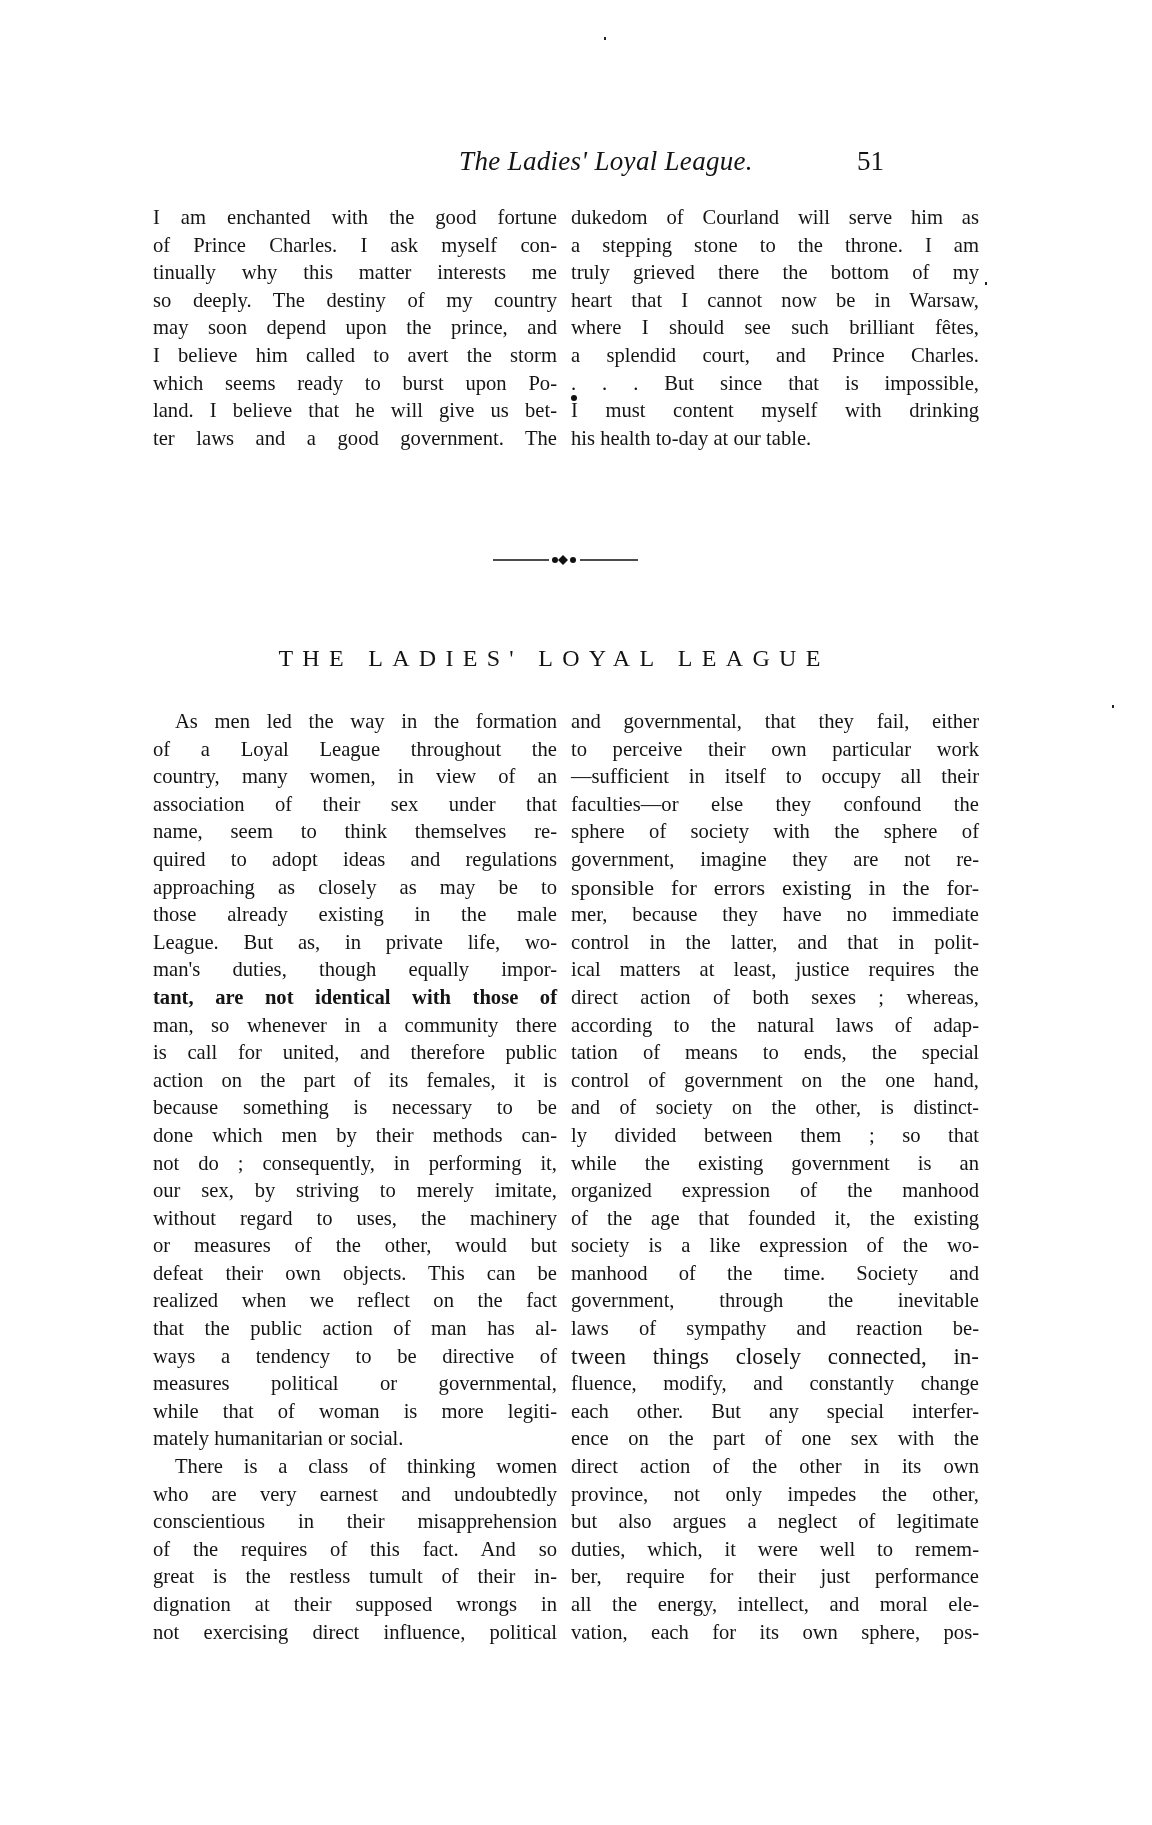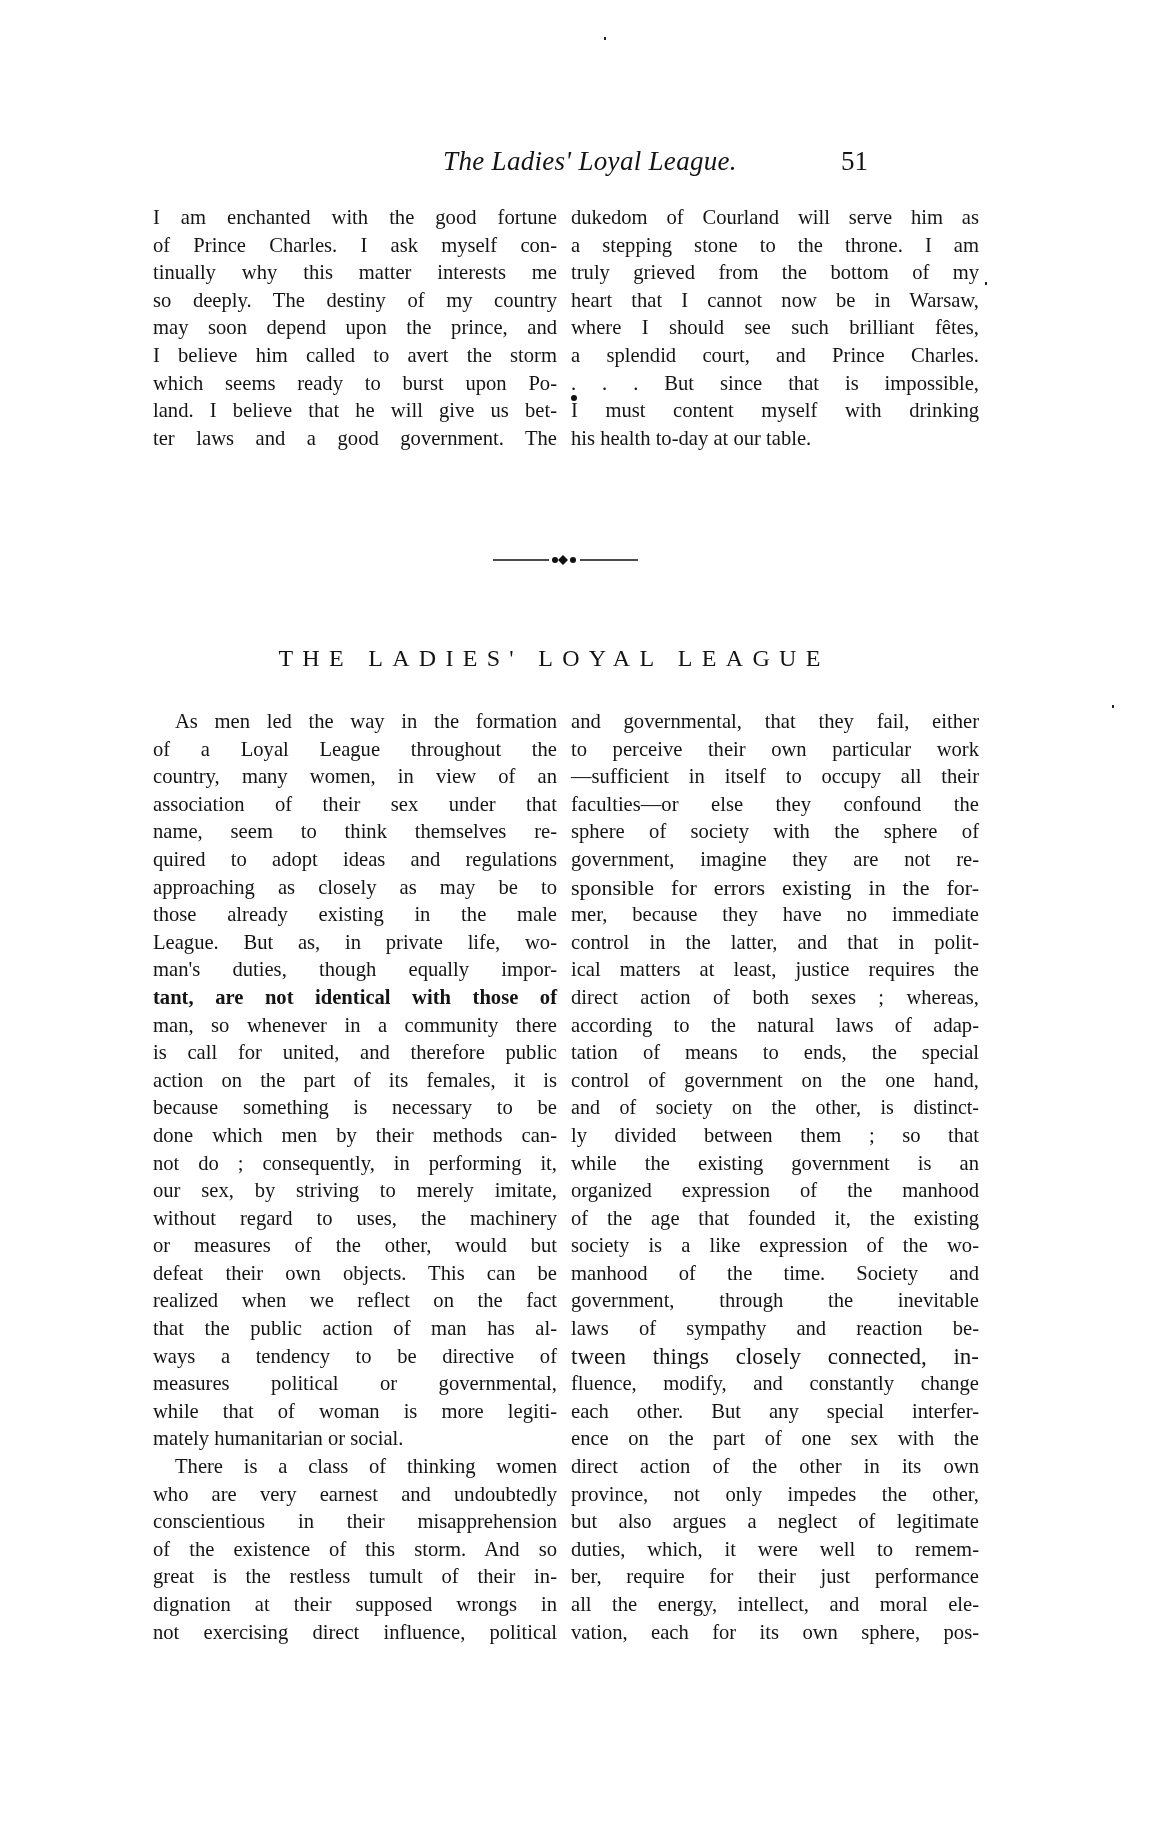--- a/index.html
+++ b/index.html
@@ -1,18 +1,18 @@
 <!DOCTYPE html>
 <html><head>
 <meta charset="utf-8">
 <style>
   html, body { margin: 0; padding: 0; background: #ffffff; }
   body { width: 1152px; height: 1825px; position: relative; overflow: hidden; color: #141414;
          font-family: "DejaVu Serif", "Liberation Serif", serif; }
-  .running-head { position: absolute; top: 146px; left: 0; width: 1028px; height: 34px; }
+  .running-head { position: absolute; top: 146px; left: 16px; width: 1028px; height: 34px; }
   .running-title { position: absolute; left: 395px; width: 390px; text-align: center; top: 0;
                    font-family: "Liberation Serif", serif; font-style: italic; font-size: 27px; letter-spacing: 0.3px; }
   .page-number { position: absolute; right: 160px; top: 0; font-family: "Liberation Serif", serif; font-size: 27px; }
   .col { position: absolute; }
   .line { height: 27.6px; line-height: 27.6px; font-family: "Liberation Serif", serif; font-size: 20.6px;
           text-align: justify; text-align-last: justify; white-space: nowrap; overflow: visible; }
   .line.last { text-align-last: left; }
   .line.indent { text-indent: 22px; }
   .top-left { left: 153px; top: 204px; width: 404px; }
   .top-right { left: 571px; top: 204px; width: 408px; }
@@ -41,21 +41,21 @@
       <div class="line" style="white-space: normal; font-size: 20.6px;">so deeply. The destiny of my country</div>
       <div class="line" style="white-space: normal; font-size: 20.6px;">may soon depend upon the prince, and</div>
       <div class="line" style="white-space: normal; font-size: 20.6px;">I believe him called to avert the storm</div>
       <div class="line" style="white-space: normal; font-size: 20.6px;">which seems ready to burst upon Po-</div>
       <div class="line" style="white-space: normal; font-size: 20.6px;">land. I believe that he will give us bet-</div>
       <div class="line" style="white-space: normal; font-size: 20.6px;">ter laws and a good government. The</div>
     </div>
   <div class="col top-right" id="top-right">
       <div class="line" style="white-space: normal; font-size: 20.6px;">dukedom of Courland will serve him as</div>
       <div class="line" style="white-space: normal; font-size: 20.6px;">a stepping stone to the throne. I am</div>
-      <div class="line" style="white-space: normal; font-size: 20.6px;">truly grieved from the bottom of my</div>
+      <div class="line" style="white-space: normal; font-size: 20.6px;">truly grieved there the bottom of my</div>
       <div class="line" style="white-space: normal; font-size: 20.6px;">heart that I cannot now be in Warsaw,</div>
       <div class="line" style="white-space: normal; font-size: 20.6px;">where I should see such brilliant fêtes,</div>
       <div class="line" style="white-space: normal; font-size: 20.6px;">a splendid court, and Prince Charles.</div>
       <div class="line" style="white-space: normal; font-size: 20.6px;">. . . But since that is impossible,</div>
       <div class="line" style="white-space: normal; font-size: 20.6px;">I must content myself with drinking</div>
       <div class="line last" style="white-space: normal; font-size: 20.6px;">his health to-day at our table.</div>
     </div>
 
   <span class="bullet-mark"></span>
 
@@ -93,21 +93,21 @@
       <div class="line" style="white-space: normal; font-size: 20.6px;">defeat their own objects. This can be</div>
       <div class="line" style="white-space: normal; font-size: 20.6px;">realized when we reflect on the fact</div>
       <div class="line" style="white-space: normal; font-size: 20.6px;">that the public action of man has al-</div>
       <div class="line" style="white-space: normal; font-size: 20.6px;">ways a tendency to be directive of</div>
       <div class="line" style="white-space: normal; font-size: 20.6px;">measures political or governmental,</div>
       <div class="line" style="white-space: normal; font-size: 20.6px;">while that of woman is more legiti-</div>
       <div class="line last" style="white-space: normal; font-size: 20.6px;">mately humanitarian or social.</div>
       <div class="line indent" style="white-space: normal; font-size: 20.6px;">There is a class of thinking women</div>
       <div class="line" style="white-space: normal; font-size: 20.6px;">who are very earnest and undoubtedly</div>
       <div class="line" style="white-space: normal; font-size: 20.6px;">conscientious in their misapprehension</div>
-      <div class="line" style="white-space: normal; font-size: 20.6px;">of the existence of this storm. And so</div>
+      <div class="line" style="white-space: normal; font-size: 20.6px;">of the requires of this fact. And so</div>
       <div class="line" style="white-space: normal; font-size: 20.6px;">great is the restless tumult of their in-</div>
       <div class="line" style="white-space: normal; font-size: 20.6px;">dignation at their supposed wrongs in</div>
       <div class="line" style="white-space: normal; font-size: 20.6px;">not exercising direct influence, political</div>
     </div>
   <div class="col bot-right" id="bot-right">
       <div class="line" style="white-space: normal; font-size: 20.6px;">and governmental, that they fail, either</div>
       <div class="line" style="white-space: normal; font-size: 20.6px;">to perceive their own particular work</div>
       <div class="line" style="white-space: normal; font-size: 20.6px;">—sufficient in itself to occupy all their</div>
       <div class="line" style="white-space: normal; font-size: 20.6px;">faculties—or else they confound the</div>
       <div class="line" style="white-space: normal; font-size: 20.6px;">sphere of society with the sphere of</div>

